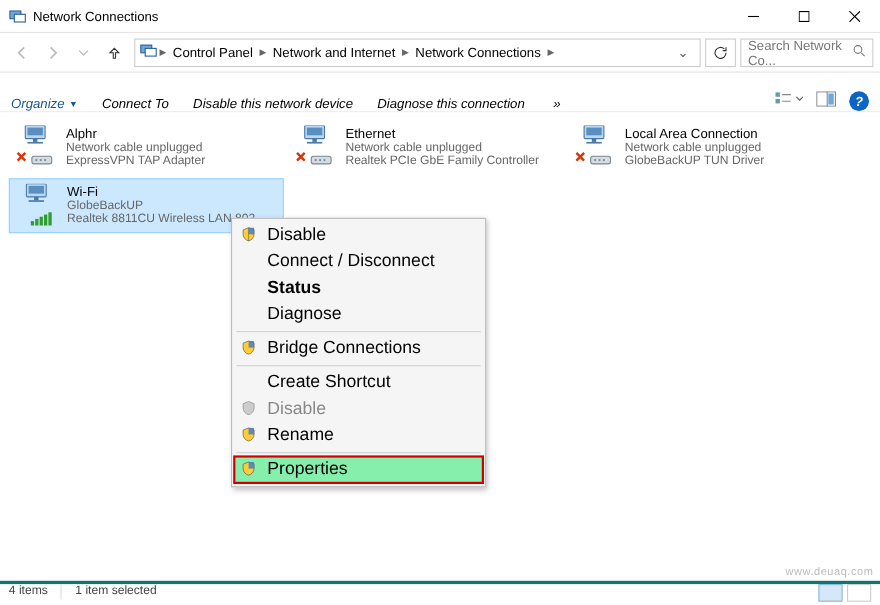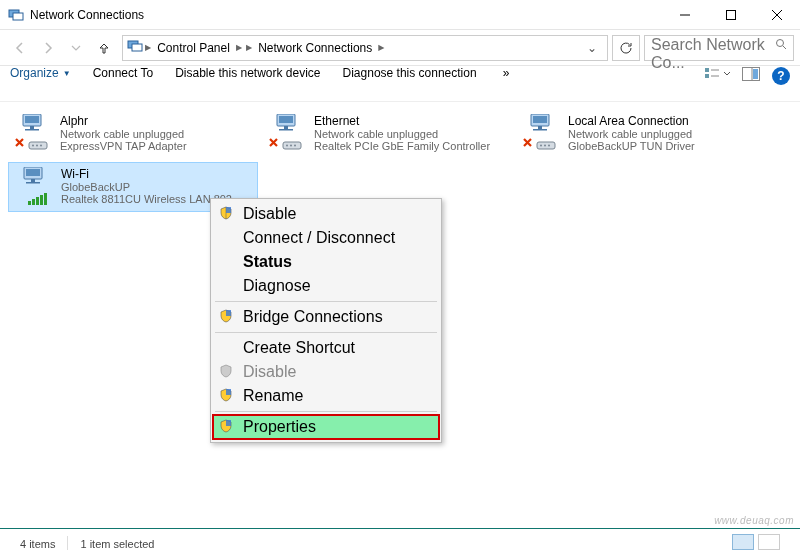--- a/index.html
+++ b/index.html
@@ -14,25 +14,25 @@
 
 
 .addressbar { display:flex; align-items:center; height:36px; padding:0 6px; border-bottom:1px solid #e5e5e5; }
 .nav-btn { width:28px; height:28px; display:flex; align-items:center; justify-content:center; color:#999; }
 .nav-btn.active { color:#000; }
 .path-box { flex:1; display:flex; align-items:center; border:1px solid #ccc; height:26px; padding:0 4px; margin:0 4px; font-size:12px; }
 .path-box .crumb { padding:2px 4px; display:flex; align-items:center; }
 .path-box .chev { color:#666; font-size:8px; margin:0 2px; }
 .dropdown-btn { width:22px; text-align:center; color:#555; }
 .refresh-box { width:28px; height:26px; border:1px solid #ccc; display:flex; align-items:center; justify-content:center; margin-right:4px; }
-.search-box { width:150px; height:26px; border:1px solid #ccc; display:flex; align-items:flex-start; padding:0 6px; color:#777; font-size:16px; }
+.search-box { width:121px; height:26px; border:1px solid #ccc; display:flex; align-items:center; padding:0 6px; color:#777; font-size:12px; }
 .search-box .si { margin-left:auto; }
 
 
-.toolbar { display:flex; align-items:flex-start; height:36px; border-bottom:1px solid #eee; padding:0 10px; font-size:12px; gap:22px; }
+.toolbar { display:flex; align-items:flex-end; height:36px; border-bottom:1px solid #eee; padding:0 10px; font-size:12px; gap:22px;font-style:italic; }
 .toolbar .item { display:flex; align-items:center; gap:4px; color:#15568f; }
 .toolbar .item.cmd { color:#000; }
 .toolbar .more { color:#000; margin-left:4px; }
 .toolbar .right { margin-left:auto; display:flex; align-items:center; gap:12px; }
 .help-circle { width:18px; height:18px; border-radius:50%; background:#0b66c3; color:#fff; display:flex; align-items:center; justify-content:center; font-size:12px; font-weight:bold; }
 
 
 .content { position:relative; padding:8px 8px; }
 .connections { display:flex; flex-wrap:wrap; gap:4px; }
 .conn { width:250px; display:flex; gap:8px; padding:4px 6px; font-size:12px; }
@@ -44,28 +44,28 @@
 
 
 .context-menu { position:absolute; left:210px; top:198px; width:232px; background:#f5f5f5; border:1px solid #bbb; box-shadow:2px 2px 5px rgba(0,0,0,0.25); font-size:16px; padding:3px 2px; }
 .context-menu .mi { display:flex; align-items:center; height:24px; padding:0 10px 0 30px; position:relative; }
 .context-menu .mi .shield { position:absolute; left:6px; top:4px; }
 .context-menu .mi.bold { font-weight:bold; }
 .context-menu .sep { height:1px; background:#d0d0d0; margin:3px 2px; }
 .context-menu .mi.highlight { outline:2px solid #d20000; outline-offset:-1px; background:#86efac; }
 
 
-.statusbar { position:absolute; bottom:0; left:0; right:0; height:22px; border-top:1px solid #0f766e; display:flex; align-items:flex-end; padding:0 20px; font-size:11px; color:#444; }
+.statusbar { position:absolute; bottom:0; left:0; right:0; height:22px; border-top:3px solid #0f766e; display:flex; align-items:flex-start; padding:0 8px; font-size:11px; color:#444; }
 .statusbar .cell { padding-right:12px; }
 .statusbar .div { width:1px; height:14px; background:#ddd; margin-right:12px; }
 .statusbar .right { margin-left:auto; display:flex; gap:4px; }
 .statusbar .view-btn { width:22px; height:16px; border:1px solid #ccc; }
 .statusbar .view-btn.active { background:#d6e8f7; border-color:#8ab7da; }
 
-.watermark { position:absolute; right:6px; bottom:24px; font-size:10px; color:#bbb; letter-spacing:0.5px;font-style:italic; }
+.watermark { position:absolute; right:6px; bottom:24px; font-size:10px; color:#bbb; letter-spacing:0.5px; }
 </style>
 </head>
 <body>
 
 <div class="titlebar">
   <span class="icon">
     <svg width="16" height="16" viewBox="0 0 16 16">
         <rect x="1" y="3" width="10" height="7" fill="#6fa8dc" stroke="#2a6099"></rect>
         <rect x="5" y="6" width="10" height="7" fill="#fff" stroke="#2a6099"></rect>
       </svg>
@@ -112,20 +112,21 @@
     </div>
 
   <div class="path-box">
     <span><svg width="16" height="16" viewBox="0 0 16 16">
           <rect x="1" y="3" width="10" height="7" fill="#6fa8dc" stroke="#2a6099"></rect>
           <rect x="5" y="6" width="10" height="7" fill="#fff" stroke="#2a6099"></rect>
         </svg></span>
     <span class="chev">▶</span>
     <span class="crumb">Control Panel</span>
     <span class="chev">▶</span>
+    <span class="crumb">Network and Internet</span>
     <span class="chev">▶</span>
     <span class="crumb">Network Connections</span>
     <span class="chev">▶</span>
     <span class="dropdown-btn" style="margin-left:auto">⌄</span>
   </div>
 
   <div class="refresh-box">
     <svg width="14" height="14" viewBox="0 0 14 14">
         <path d="M12 7 A5 5 0 1 1 10.5 3.5 M12 2 L12 5 L9 5" fill="none" stroke="#333" stroke-width="1"></path>
       </svg>

